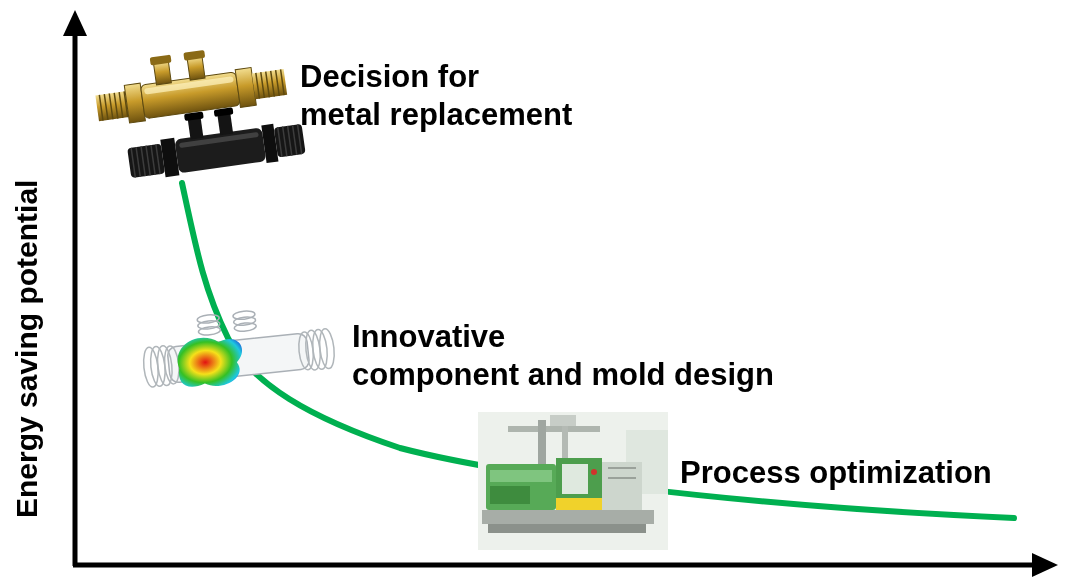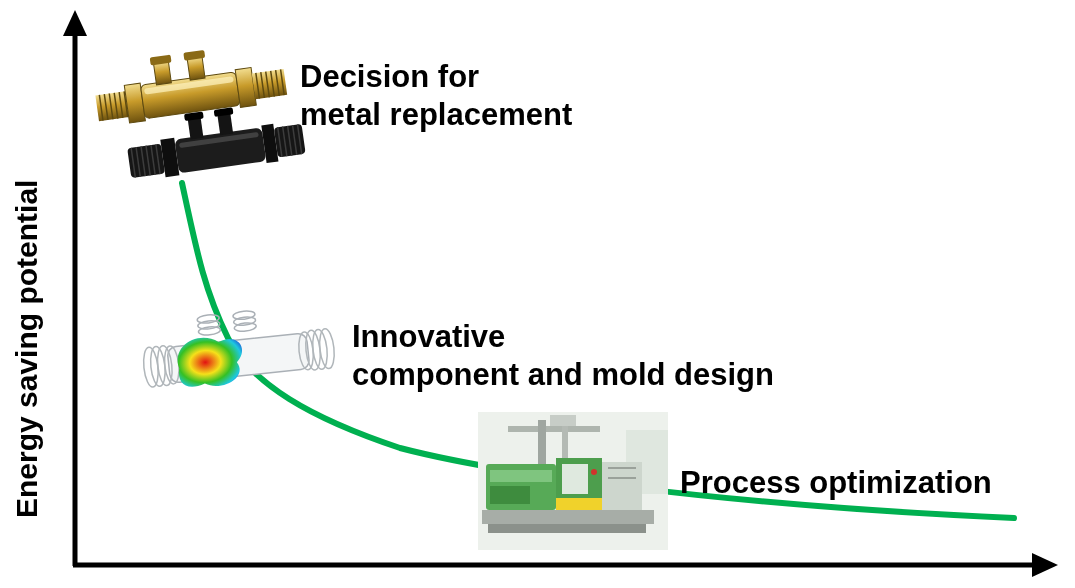--- a/index.html
+++ b/index.html
@@ -151,17 +151,17 @@
   <div class="stage-label" style="left:352px;top:318px;">
     <span>Innovative</span>
     <span>component and mold design</span>
   </div>
 
   <div class="stage-label" style="left:300px;top:58px;">
     <span>Decision for</span>
     <span>metal replacement</span>
   </div>
 
-  <div class="stage-label" style="left:680px;top:464px;">
+  <div class="stage-label" style="left:680px;top:454px;">
     <span>Process optimization</span>
   </div>
 
 </div>
 
 </body></html>

